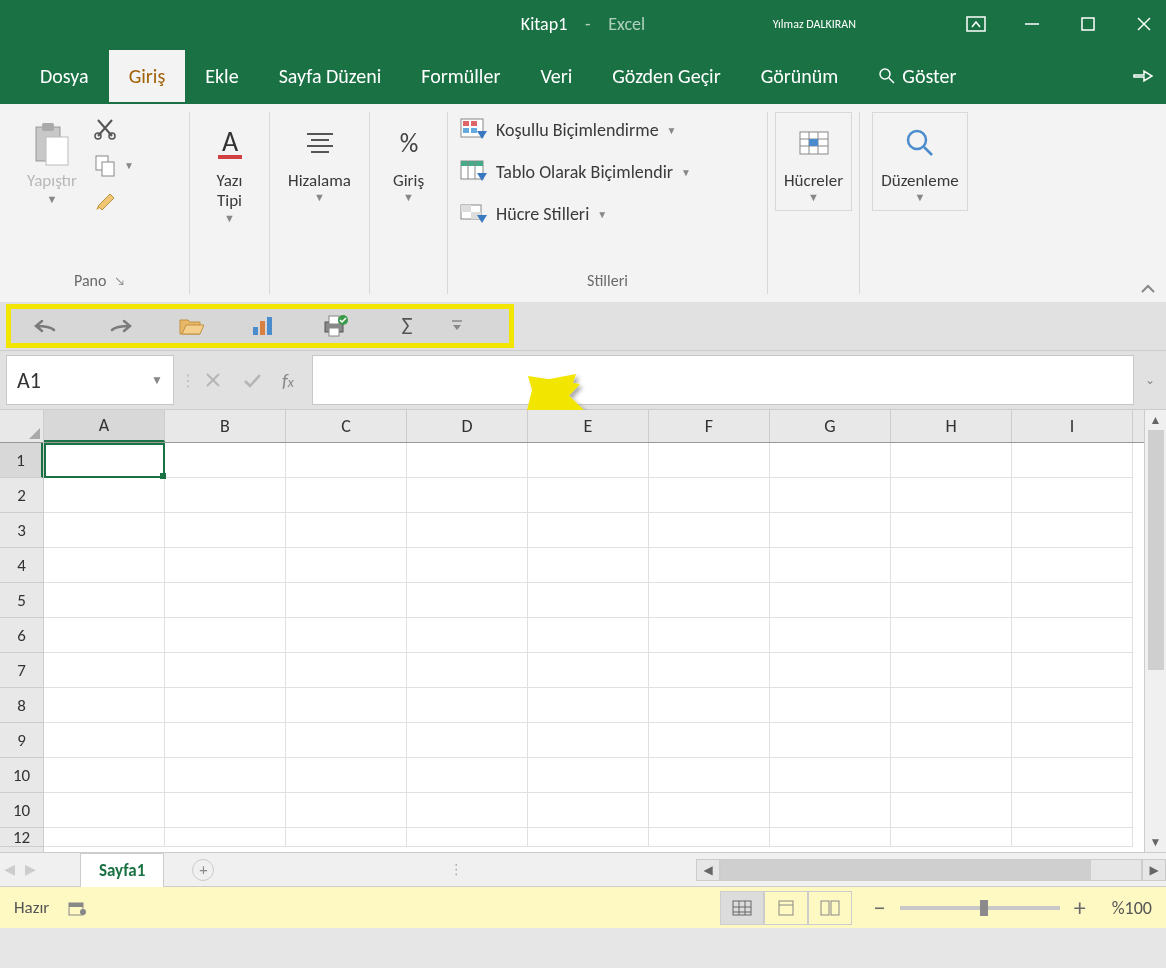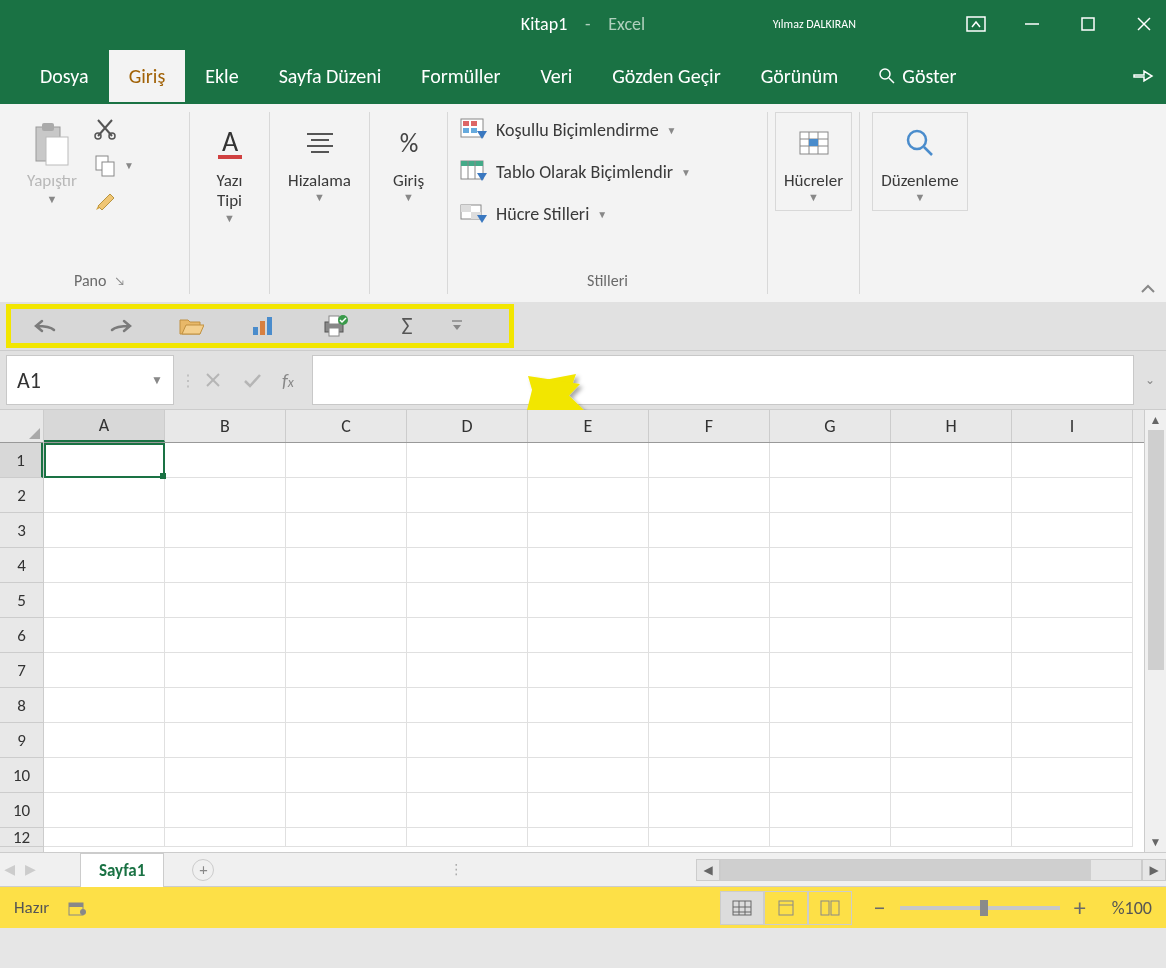--- a/index.html
+++ b/index.html
@@ -80,21 +80,21 @@
 .sheet-nav { width:40px; display:flex; align-items:center; justify-content:center; gap:10px; color:#bbb; font-size:14px; padding:0 18px 0 18px; }
 .sheet-tab { padding:6px 18px; background:#fff; border:1px solid #ccc; border-bottom:none; font-size:17px; color:#1a7244; font-weight:600; }
 .sheet-add { width:34px; display:flex; align-items:center; justify-content:center; color:#888; border:1px solid #ccc; border-radius:50%; width:22px; height:22px; margin-left:28px; font-size:16px; }
 .hscroll { margin-left:auto; display:flex; align-items:center; width:470px; }
 .hscroll .arrow-btn { width:24px; display:flex; align-items:center; justify-content:center; color:#666; font-size:12px; background:#e6e6e6; border:1px solid #ccc; height:22px; }
 .hscroll .htrack { flex:1; height:22px; background:#e6e6e6; border:1px solid #ccc; position:relative; }
 .hscroll .hthumb { position:absolute; left:0; top:0; height:100%; width:370px; background:#cfcfcf; }
 .hsplit { width:12px; color:#aaa; font-size:14px; text-align:center; }
 
 
-.status { height:42px; background:#fde047; border-top:1px solid #ccc; display:flex; align-items:center; padding:0 14px; }
+.status { height:42px; background:#fef9c3; border-top:1px solid #ccc; display:flex; align-items:center; padding:0 14px; }
 .status-text { font-size:17px; color:#555; }
 .status-macro { margin-left:18px; color:#888; }
 .view-btns { margin-left:auto; display:flex; align-items:center; }
 .view-btn { width:44px; height:34px; border:1px solid #ccc; display:flex; align-items:center; justify-content:center; color:#888; }
 .view-btn.active { background:#dcdcdc; }
 .zoom { display:flex; align-items:center; gap:10px; margin-left:18px; }
 .zoom-slider { width:160px; height:4px; background:#c8c8c8; position:relative; }
 .zoom-slider::before { content:""; position:absolute; left:50%; top:-4px; width:2px; height:12px; background:#888; }
 .zoom-thumb { position:absolute; left:80px; top:-6px; width:8px; height:16px; background:#8a8a8a; }
 .zoom-sign { font-size:24px; color:#6a6a6a; width:20px; text-align:center; }

